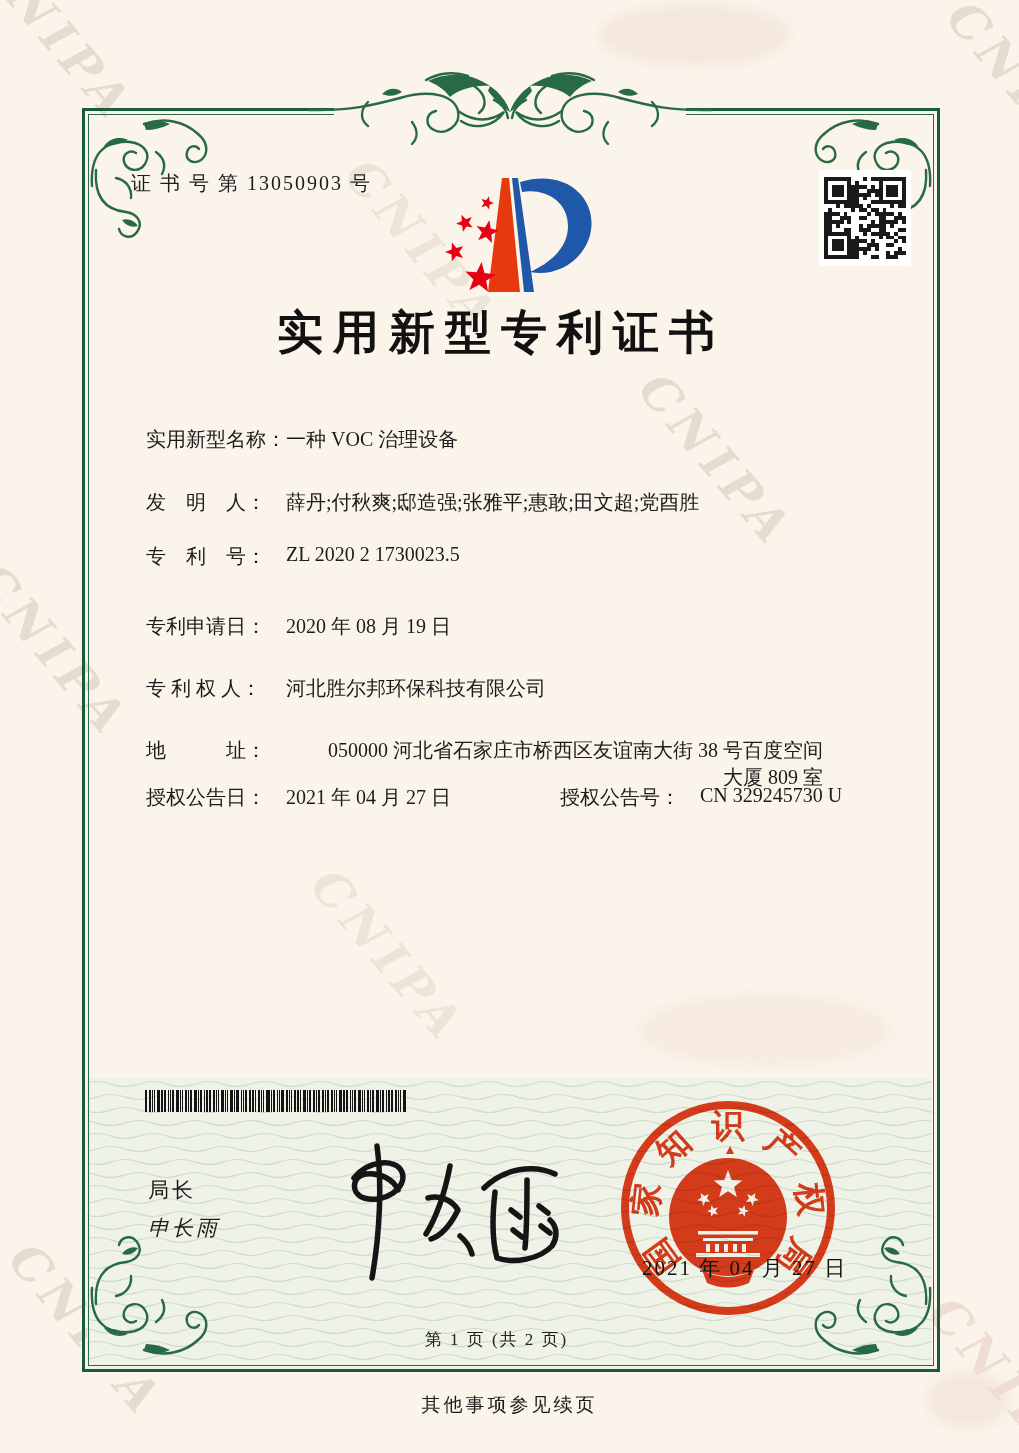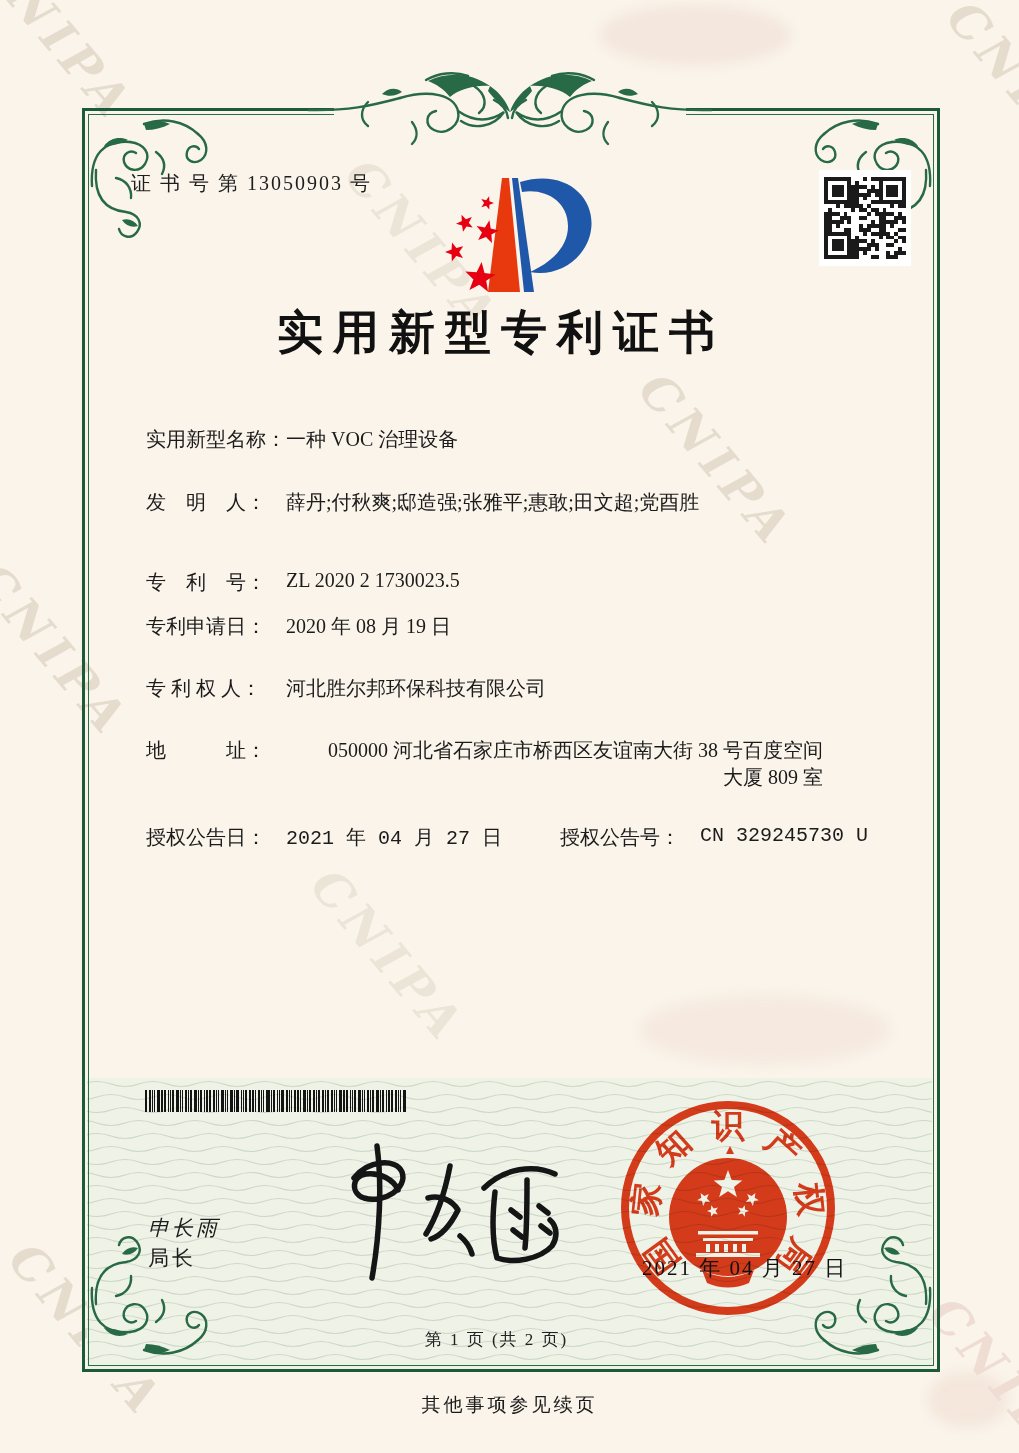--- a/index.html
+++ b/index.html
@@ -421,33 +421,33 @@
   </svg>
 
   <div class="title">实用新型专利证书</div>
 
   <div class="frow" style="top:426px;">
     <span class="flabel">实用新型名称：</span><span class="fvalue">一种 VOC 治理设备</span>
   </div>
   <div class="frow" style="top:489px;">
     <span class="flabel">发　明　人：</span><span class="fvalue">薛丹;付秋爽;邸造强;张雅平;惠敢;田文超;党酉胜</span>
   </div>
-  <div class="frow" style="top:569px;">
+  <div class="frow" style="top:543px;">
     <span class="flabel">专　利　号：</span><span class="fvalue">ZL 2020 2 1730023.5</span>
   </div>
   <div class="frow" style="top:613px;">
     <span class="flabel">专利申请日：</span><span class="fvalue">2020 年 08 月 19 日</span>
   </div>
   <div class="frow" style="top:675px;">
     <span class="flabel">专 利 权 人：</span><span class="fvalue">河北胜尔邦环保科技有限公司</span>
   </div>
   <div class="frow" style="top:737px;">
     <span class="flabel">地　　　址：</span><span class="fvalue wrap">050000 河北省石家庄市桥西区友谊南大街 38 号百度空间大厦 809 室</span>
   </div>
-  <div class="frow" style="top:824px;width:770px;font-family:Liberation Mono, monospace;">
+  <div class="frow" style="top:784px;width:770px;">
     <span class="flabel">授权公告日：</span><span class="fvalue">2021 年 04 月 27 日</span>
     <span class="pair2">
       <span class="flabel">授权公告号：</span><span class="fvalue">CN 329245730 U</span>
     </span>
   </div>
 
 
   <svg class="barcode" id="barcode-svg" width="266" height="22" viewBox="0 0 266 22">
       <rect x="0" y="0" width="2" height="22" fill="#141414"></rect>
       <rect x="4" y="0" width="2" height="22" fill="#141414"></rect>
@@ -530,21 +530,21 @@
       <rect x="237" y="0" width="2" height="22" fill="#141414"></rect>
       <rect x="241" y="0" width="1" height="22" fill="#141414"></rect>
       <rect x="243" y="0" width="2" height="22" fill="#141414"></rect>
       <rect x="246" y="0" width="2" height="22" fill="#141414"></rect>
       <rect x="250" y="0" width="2" height="22" fill="#141414"></rect>
       <rect x="253" y="0" width="1" height="22" fill="#141414"></rect>
       <rect x="255" y="0" width="1" height="22" fill="#141414"></rect>
       <rect x="258" y="0" width="3" height="22" fill="#141414"></rect>
     </svg>
 
-  <div class="signer" style="top:1244px;text-align:center;">局长</div>
+  <div class="signer" style="top:1176px;text-align:center;">局长</div>
   <div class="signer" style="top:1214px;font-style:italic;">申长雨</div>
 
   <svg class="signature" width="272" height="152" viewBox="0 0 272 152">
     <g stroke="#151515" stroke-width="5.5" fill="none" stroke-linecap="round" stroke-linejoin="round">
       <path d="M56,40 C70,22 98,20 104,34 C110,50 86,66 66,60 C52,55 54,38 68,36 C82,34 96,42 100,52"></path>
       <path d="M79,8 C84,45 82,95 74,140"></path>
       <path d="M152,28 C147,54 139,78 128,96"></path>
       <path d="M130,60 C142,57 154,62 160,72 C152,88 142,98 133,101"></path>
       <path d="M162,98 C168,103 172,109 174,116"></path>
       <path d="M186,50 C206,30 236,26 257,36"></path>

